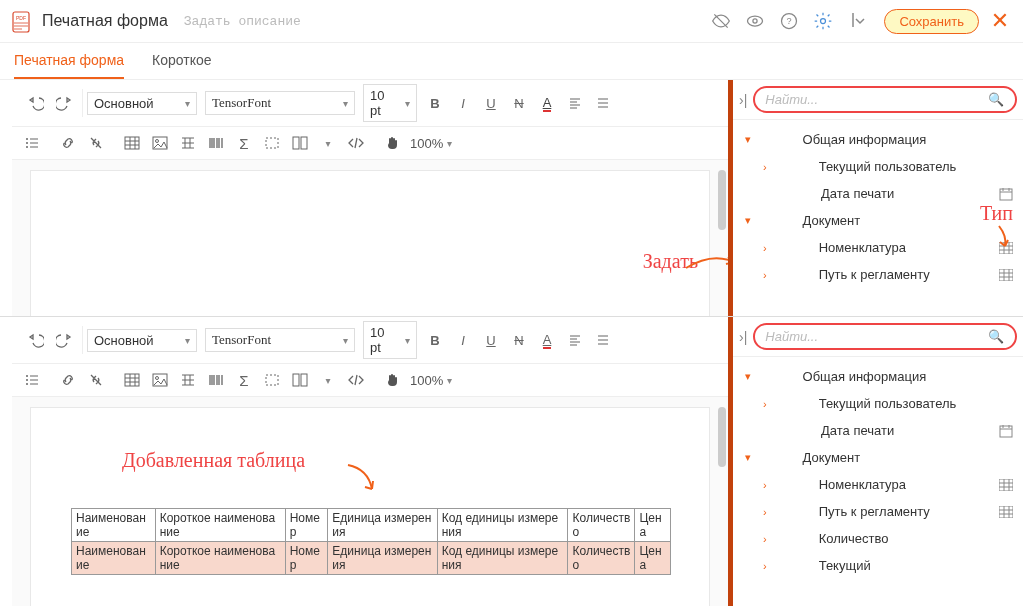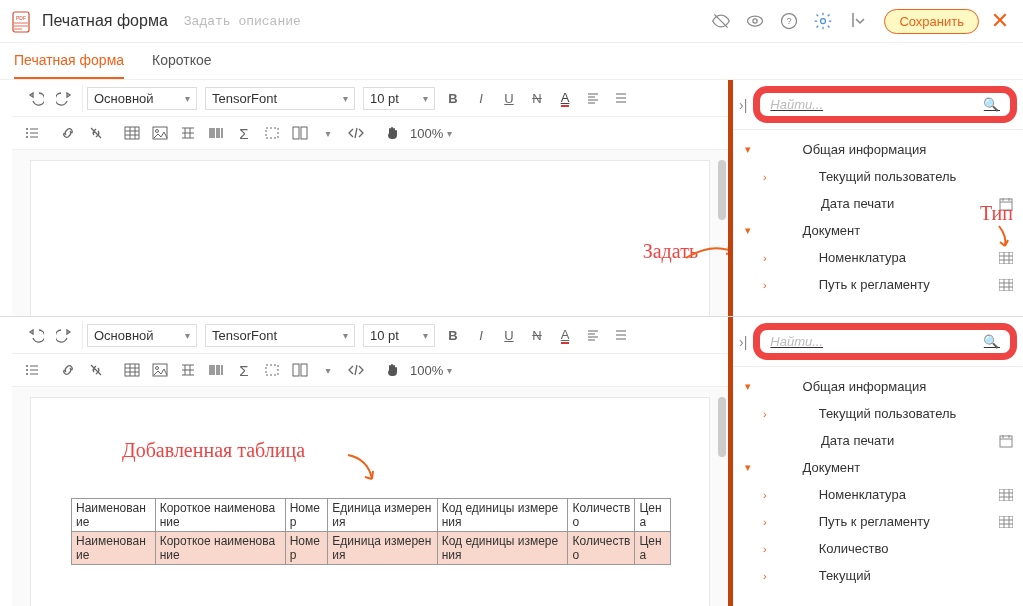--- a/index.html
+++ b/index.html
@@ -26,34 +26,34 @@
   .editor-area { flex: 1; border-right: 5px solid #c2410c; display: flex; flex-direction: column; overflow: hidden; margin-left: 12px; }
   .side-panel { width: 290px; background: #fff; display: flex; flex-direction: column; overflow: hidden; }
   
   
   .toolbar { display: flex; align-items: center; padding: 4px 6px; border-bottom: 1px solid #eee; flex-wrap: wrap; }
   .tb-group { display: flex; align-items: center; border-right: 1px solid #eee; padding: 0 4px; height: 28px; }
   .tb-btn { width: 24px; height: 24px; display: inline-flex; align-items: center; justify-content: center; margin: 0 2px; color: #666; cursor: pointer; border-radius: 2px; }
   .tb-select { border: 1px solid #ddd; padding: 3px 6px; font-size: 13px; background: #fff; margin: 0 4px; display: flex; align-items: center; cursor: pointer; }
   .tb-select .arrow { margin-left: 10px; color: #888; font-size: 10px; }
   .tb-select.font { width: 110px; justify-content: space-between; }
-  .tb-select.fontname { width: 150px; justify-content: space-between; }
-  .tb-select.size { width: 72px; justify-content: space-between; }
+  .tb-select.fontname { width: 150px; justify-content: space-between; font-family: Liberation Serif, serif; }
+  .tb-select.size { width: 54px; justify-content: space-between; }
   .tb-zoom { display: flex; align-items: center; font-size: 13px; color: #555; margin-left: 4px; }
   .toolbar2 { display: flex; align-items: center; padding: 4px 6px; border-bottom: 1px solid #eee; }
   
   
   .canvas-wrap { flex: 1; background: #fafafa; padding: 10px 18px; position: relative; overflow: hidden; }
   .canvas { background: #fff; border: 1px solid #e8e8e8; min-height: 200px; width: 680px; position: relative; }
   .scrollbar-v { position: absolute; right: 2px; top: 10px; width: 8px; height: 60px; background: #ccc; border-radius: 4px; }
   
   
   .side-top { display: flex; align-items: center; padding: 6px; border-bottom: 1px solid #eee; }
   .side-collapse { color: #888; cursor: pointer; margin-right: 6px; font-size: 14px; }
-  .side-search { flex: 1; border: 7px solid #ef4444; border-radius: 14px; padding: 4px 10px; display: flex; align-items: center; text-decoration: underline; }
+  .side-search { flex: 1; border: 2px solid #ef4444; border-radius: 14px; padding: 4px 10px; display: flex; align-items: center; }
   .side-search input { border: 0; outline: 0; flex: 1; font-size: 13px; color: #333; }
   .side-search input::placeholder { color: #bbb; font-style: italic; }
   .side-search .mag { color: #999; font-size: 13px; }
   
   .tree { padding: 6px 0; }
   .tree-row { display: flex; align-items: center; padding: 6px 10px; cursor: pointer; position: relative; }
   .tree-row .chev { color: #f0611a; margin-right: 8px; font-size: 11px; }
   .tree-row .chev.right { color: #f0611a; }
   .tree-row.lvl1 { padding-left: 12px; }
   .tree-row.lvl2 { padding-left: 30px; }

